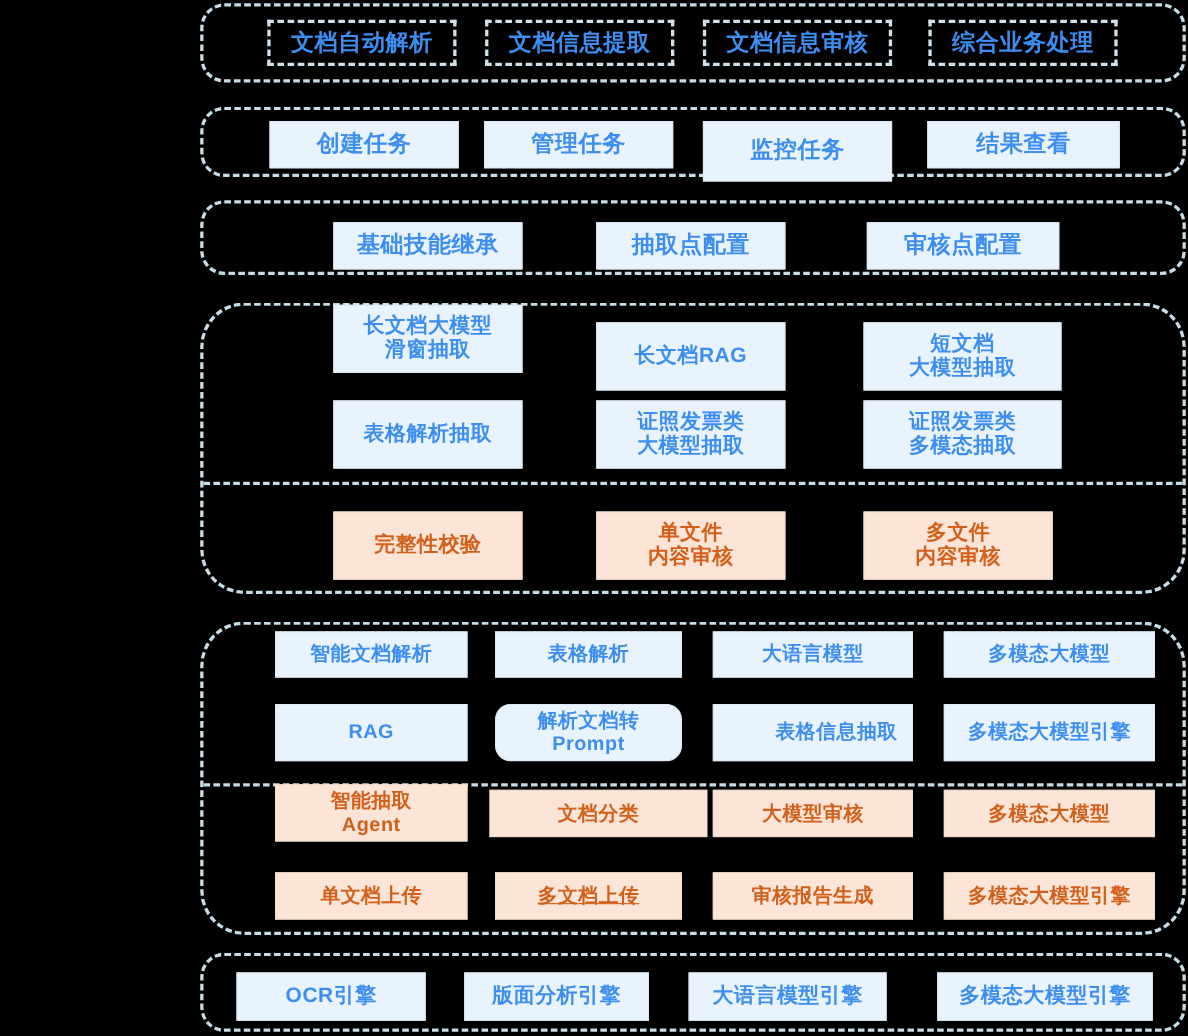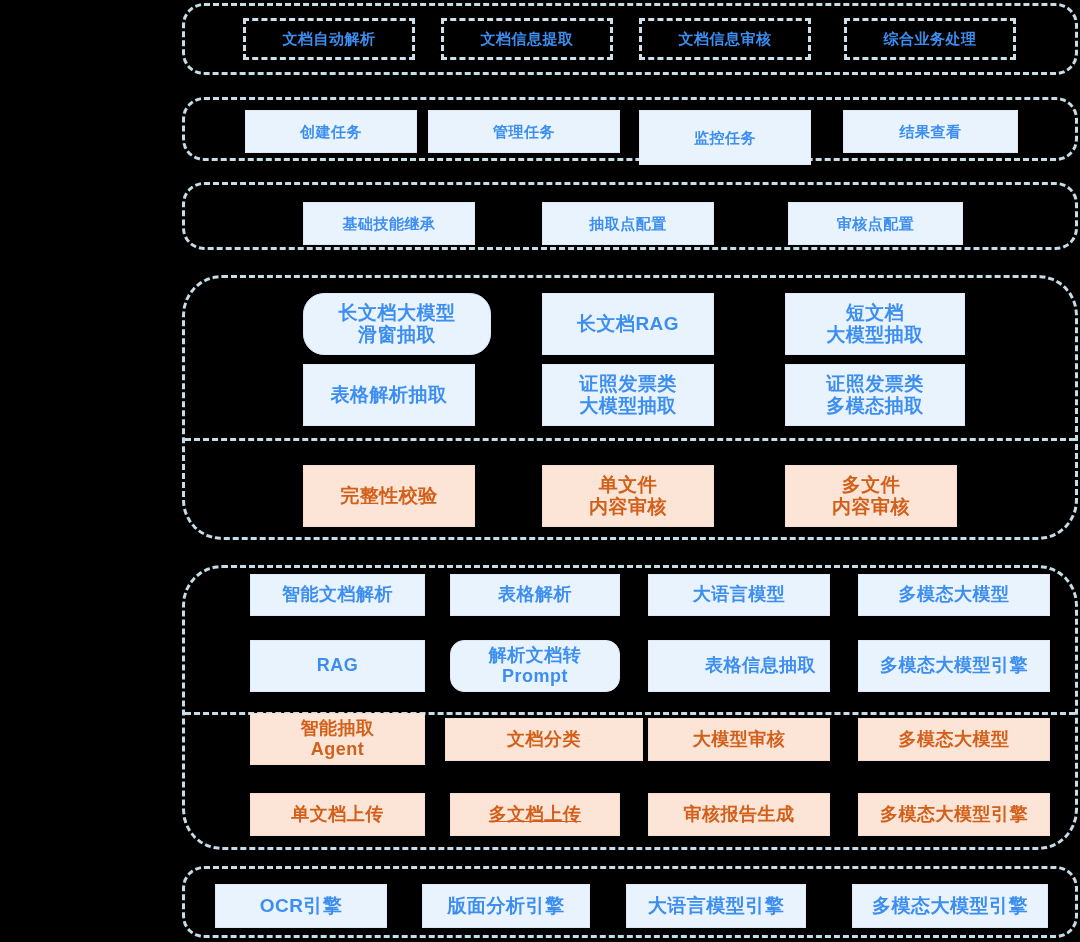--- a/index.html
+++ b/index.html
@@ -60,54 +60,54 @@
   .cell.orange {
     background: #fce4d6;
     color: #d2601a;
     border: 1px solid #f4ddd0;
   }
   .cell.outline {
     background: transparent;
     color: #3c8ef0;
     border: 3px dashed #cfe0ea;
   }
-  .fs-lg { font-size: 15px; }
+  .fs-lg { font-size: 21px; }
   .fs-md { font-size: 19px; }
   .fs-sm { font-size: 18px; }
 </style>
 </head>
 <body>
 
 <div id="stage">
 
   <div class="group" style="left:182px; top:3px; width:896px; height:72px;"></div>
 
   <div class="cell outline fs-lg" style="left:243px; top:18px; width:172px; height:42px;">文档自动解析</div>
   <div class="cell outline fs-lg" style="left:441px; top:18px; width:172px; height:42px;">文档信息提取</div>
   <div class="cell outline fs-lg" style="left:639px; top:18px; width:172px; height:42px;">文档信息审核</div>
   <div class="cell outline fs-lg" style="left:844px; top:18px; width:172px; height:42px;">综合业务处理</div>
 
   <div class="group" style="left:182px; top:97px; width:896px; height:64px;"></div>
 
   <div class="cell blue fs-lg" style="left:245px; top:110px; width:172px; height:43px;">创建任务</div>
-  <div class="cell blue fs-lg" style="left:428px; top:110px; width:192px; height:43px;">管理任务</div>
+  <div class="cell blue fs-lg" style="left:440px; top:110px; width:172px; height:43px;">管理任务</div>
   <div class="cell blue fs-lg" style="left:639px; top:110px; width:172px; height:55px;">监控任务</div>
   <div class="cell blue fs-lg" style="left:843px; top:110px; width:175px; height:43px;">结果查看</div>
 
   <div class="group" style="left:182px; top:182px; width:896px; height:68px;"></div>
 
   <div class="cell blue fs-lg" style="left:303px; top:202px; width:172px; height:43px;">基础技能继承</div>
   <div class="cell blue fs-lg" style="left:542px; top:202px; width:172px; height:43px;">抽取点配置</div>
   <div class="cell blue fs-lg" style="left:788px; top:202px; width:175px; height:43px;">审核点配置</div>
 
   <div class="group tall" style="left:182px; top:275px; width:896px; height:265px;">
     <div class="divider" style="top:160px;"></div>
   </div>
 
-  <div class="cell blue fs-md" style="left:303px; top:293px; width:188px; height:62px;border-radius:21px;">长文档大模型
+  <div class="cell blue fs-md" style="left:303px; top:277px; width:172px; height:62px;">长文档大模型
 滑窗抽取</div>
   <div class="cell blue fs-md" style="left:542px; top:293px; width:172px; height:62px;">长文档RAG</div>
   <div class="cell blue fs-md" style="left:785px; top:293px; width:180px; height:62px;">短文档
 大模型抽取</div>
 
   <div class="cell blue fs-md" style="left:303px; top:364px; width:172px; height:62px;">表格解析抽取</div>
   <div class="cell blue fs-md" style="left:542px; top:364px; width:172px; height:62px;">证照发票类
 大模型抽取</div>
   <div class="cell blue fs-md" style="left:785px; top:364px; width:180px; height:62px;">证照发票类
 多模态抽取</div>

